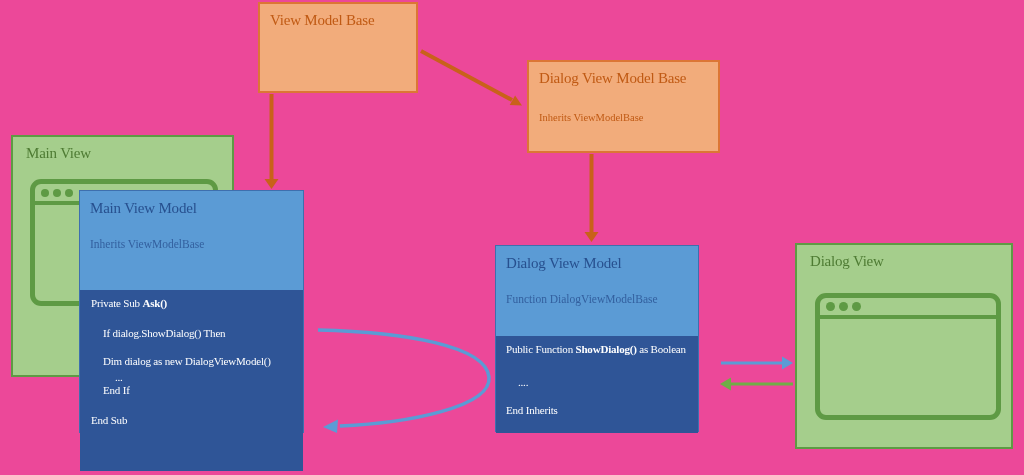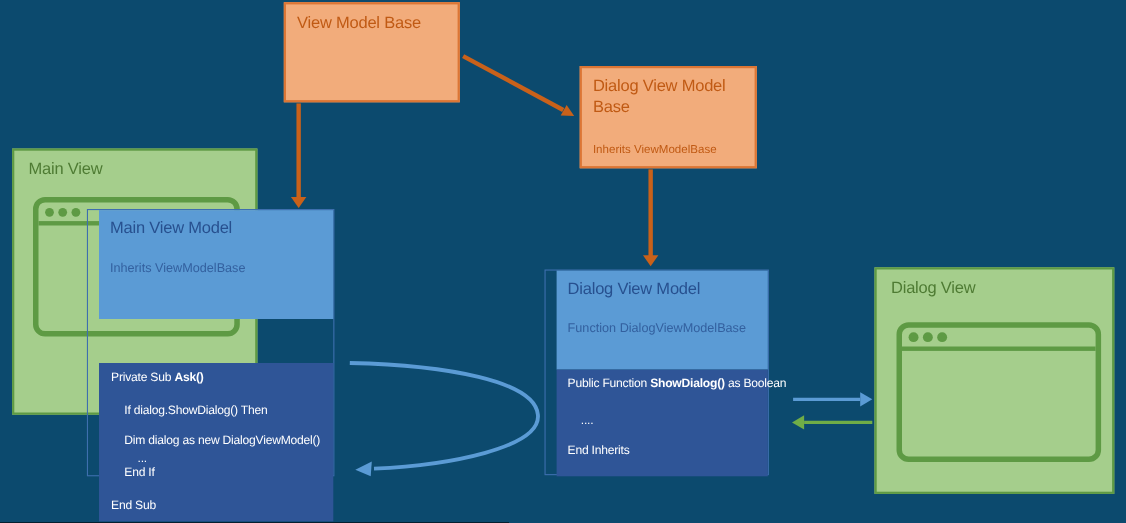--- a/index.html
+++ b/index.html
@@ -1,60 +1,60 @@
 <!DOCTYPE html>
 <html><head>
 <meta charset="utf-8">
 <style>
   html,body{margin:0;padding:0;background:#000;}
   *{box-sizing:border-box;}
   .canvas{
-    position:relative;width:1024px;height:475px;background:#0c4a6e;
-    font-family:Liberation Sans, sans-serif;overflow:hidden;
+    position:relative;width:1024px;height:475px;background:#ec4899;
+    font-family:Liberation Serif, serif;overflow:hidden;
   }
   
   .obox{
     position:absolute;background:#F2AC7B;border:2px solid #DC7635;
     color:#C05A14;padding:7px 10px;
   }
   .obox .otitle{font-size:15px;line-height:19px;letter-spacing:-0.2px;}
   .obox .osub{font-size:10.5px;line-height:13px;margin-top:23px;}
   #box-vmb{left:258px;top:2px;width:160px;height:91px;}
-  #box-dvmb{left:527px;top:60px;width:161px;height:93px;}
+  #box-dvmb{left:527px;top:60px;width:193px;height:93px;}
   
   .gbox{
     position:absolute;background:#A5CE8C;border:2.5px solid #5E9A44;
     color:#4E7B33;
   }
   .gtitle{position:absolute;left:13px;top:7px;font-size:15px;line-height:19px;letter-spacing:-0.2px;}
   #box-mv{left:11px;top:135px;width:223px;height:242px;z-index:1;}
   #box-dv{left:795px;top:243px;width:218px;height:206px;z-index:1;}
   
   .window-icon{position:absolute;border:5px solid #5E9A44;border-radius:11px;}
   .window-titlebar{border-bottom:4px solid #5E9A44;display:flex;align-items:center;padding-left:6px;}
   .window-dot{border-radius:50%;background:#5E9A44;flex:0 0 auto;}
   #icon-mv{left:17px;top:42px;width:188px;height:127px;}
   #icon-mv .window-titlebar{height:21px;gap:4px;}
   #icon-mv .window-dot{width:8px;height:8px;}
   #icon-dv{left:18px;top:48px;width:186px;height:127px;}
   #icon-dv .window-titlebar{height:21px;gap:4px;}
   #icon-dv .window-dot{width:9px;height:9px;}
   
-  .bbox{position:absolute;z-index:2;border:1px solid #3E6FAE;padding-left:10px;}
+  .bbox{position:absolute;z-index:2;border:1px solid #3E6FAE;}
   .bhead{background:#5B9BD5;width:100%;}
   .bhead .btitle{color:#27508F;font-size:15px;line-height:18px;letter-spacing:-0.2px;padding:8px 0 0 10px;}
   .bhead .bsub{color:#33609F;font-size:11.5px;line-height:14px;padding:0 0 0 10px;margin-top:20px;}
   .bbody{background:#2F5597;width:100%;color:#FFFFFF;}
   .code-line{font-size:11px;line-height:13px;letter-spacing:-0.2px;white-space:pre;}
   .code-line b{font-weight:bold;}
   .ind1{padding-left:12px;}
   .ind2{padding-left:24px;}
   #box-mvm{left:79px;top:190px;width:225px;height:243px;}
   #box-mvm .bhead{height:99px;}
-  #box-mvm .bbody{height:144px;padding:7px 0 0 11px;margin-top:40px;}
+  #box-mvm .bbody{height:181px;padding:7px 0 0 11px;}
   #box-dvm{left:495px;top:245px;width:204px;height:187px;}
   #box-dvm .bhead{height:90px;}
   #box-dvm .bbody{height:97px;padding:7px 0 0 10px;}
   
   #mvm-l2{margin-top:15px;} #mvm-l3{margin-top:17px;} #mvm-l4{margin-top:3px;}
   #mvm-l5{margin-top:0;} #mvm-l6{margin-top:17px;}
   
   #dvm-l2{margin-top:20px;} #dvm-l3{margin-top:15px;}
   
   #arrows{position:absolute;left:0;top:0;z-index:5;pointer-events:none;}

